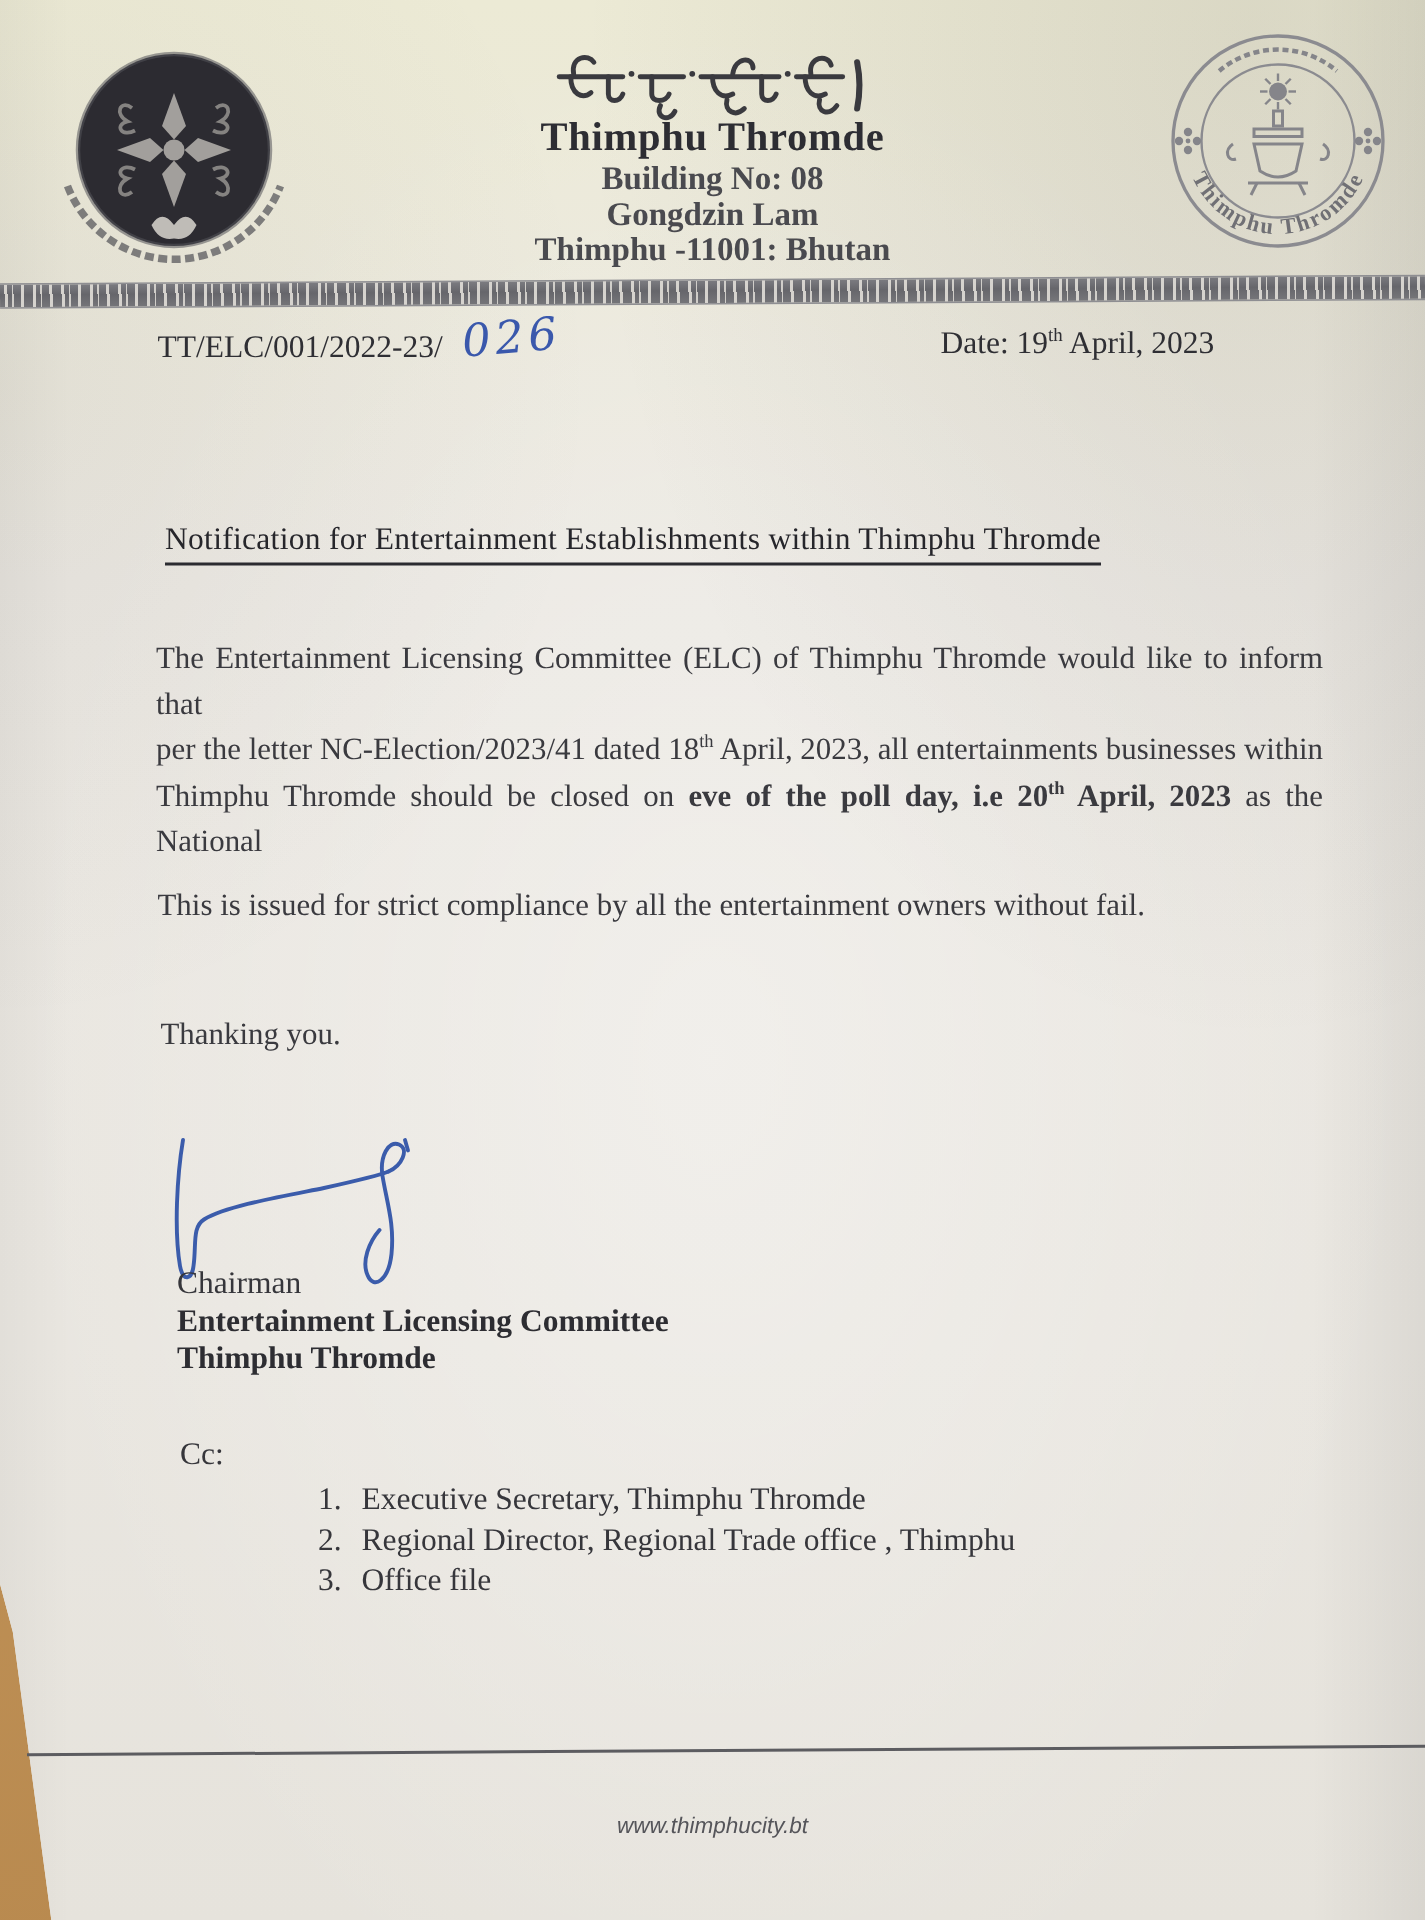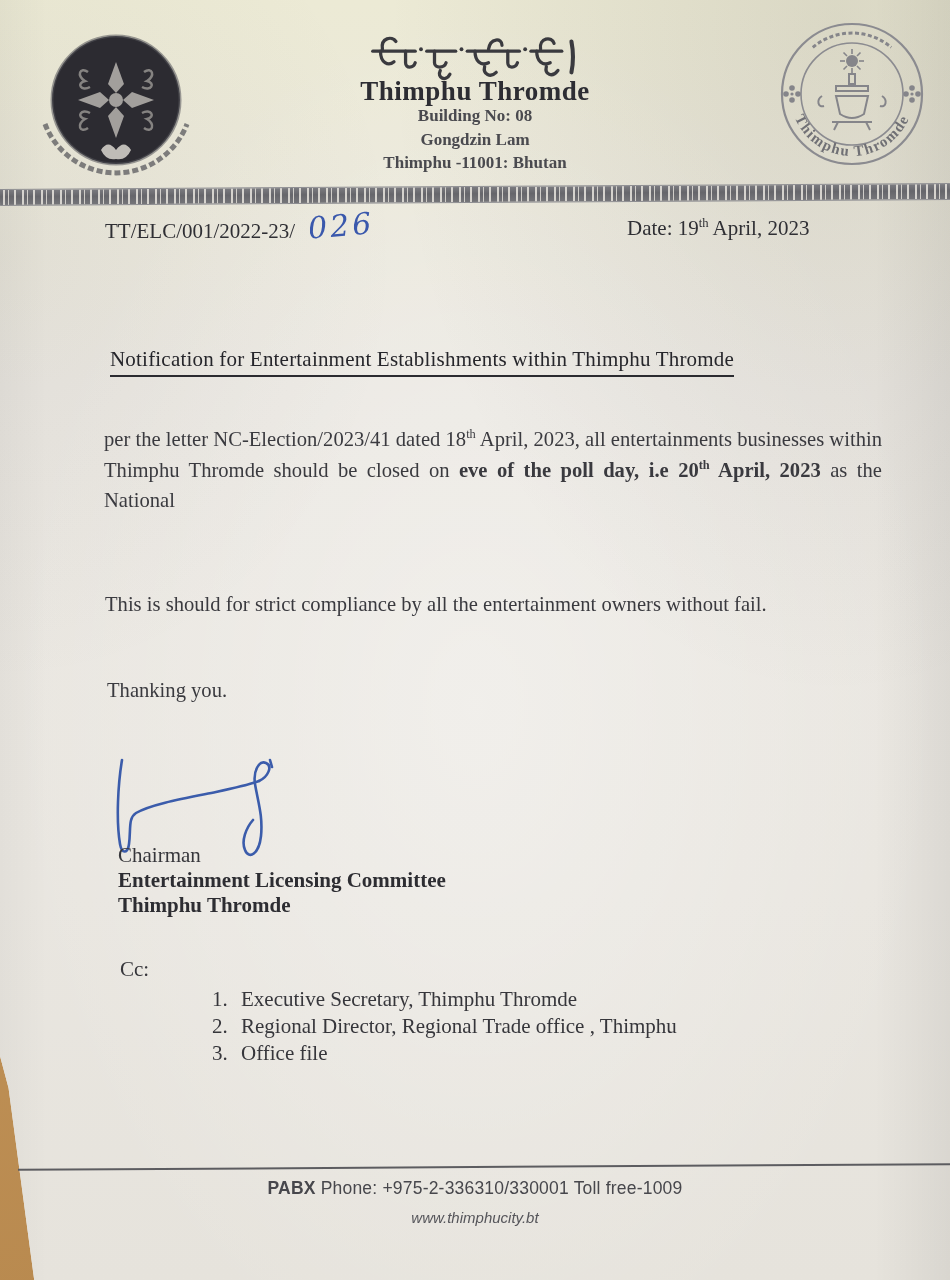--- a/index.html
+++ b/index.html
@@ -20,21 +20,21 @@
     clip-path:polygon(0 0, 100% 0, 100% 100%, 3.6% 100%, 0.9% 85%, 0 82.5%);
   }
   .abs{position:absolute;}
   .sans{font-family:"Liberation Sans","DejaVu Sans",sans-serif;}
   .b{font-weight:bold;}
   sup{font-size:0.60em;line-height:0;vertical-align:super;letter-spacing:0;}
   .center{left:0;right:0;text-align:center;}
 
   .org-name{top:76px;font-size:27px;font-weight:bold;color:#2d2d33;letter-spacing:0.5px;}
   .addr1{top:106px;} .addr2{top:130px;} .addr3{top:153px;}
-  .addr{font-size:17px;font-weight:bold;color:#4a4a4f;}
+  .addr{font-size:22px;font-weight:bold;color:#4a4a4f;}
 
   .fret{
     top:186px;left:0;right:0;height:15px;
     background:
       repeating-linear-gradient(90deg,
         rgba(222,219,213,0.0) 0 3px, rgba(225,222,216,0.9) 3px 5px,
         rgba(222,219,213,0.0) 5px 8px, rgba(225,222,216,0.85) 8px 9px,
         rgba(222,219,213,0.0) 9px 14px, rgba(225,222,216,0.9) 14px 16px,
         rgba(222,219,213,0.0) 16px 19px),
       linear-gradient(#7b7b80,#66666b 45%,#757579);
@@ -185,25 +185,26 @@
 
   <div class="abs fret"></div>
 
   <div class="abs refline">TT/ELC/001/2022-23/</div>
   <div class="abs handnum">026</div>
   <div class="abs dateline"><span>Date: 19</span><sup>th</sup><span> April, 2023</span></div>
 
   <div class="abs title">Notification for Entertainment Establishments within Thimphu Thromde</div>
 
   <div class="abs para1">
+    <div class="jline"><span>The Entertainment Licensing Committee (ELC) of Thimphu Thromde would like to inform that</span></div>
     <div class="jline"><span>per the letter NC-Election/2023/41 dated 18</span><sup>th</sup><span> April, 2023, all entertainments businesses within</span></div>
     <div class="jline"><span>Thimphu Thromde should be closed on </span><span class="b">eve of the poll day, i.e 20</span><sup class="b">th</sup><span class="b"> April, 2023</span><span> as the National</span></div>
   </div>
 
-  <div class="abs para2">This is should for strict compliance by all the entertainment owners without fail.</div>
+  <div class="abs para2">This is issued for strict compliance by all the entertainment owners without fail.</div>
   <div class="abs closing">Thanking you.</div>
 
   <svg class="abs sig" width="180" height="112" viewBox="0 0 180 112" role="img">
     <g fill="none" stroke="#3b5cab" stroke-width="2.6" stroke-linecap="round">
       <path d="M16 6 C12 30 10 66 14 90 C16 101 22 99 23 90 C25 76 22 64 30 59 C45 50 80 44 110 38 C128 34 146 30 153 27"></path>
       <path d="M153 27 C162 23 167 12 160 9 C153 6 147 17 149 30 C152 48 157 62 155 82 C153 100 143 106 139 96 C135 87 140 74 147 66"></path>
       <path d="M164 6 L166 13"></path>
     </g>
   </svg>
   <div class="abs role">Chairman</div>
@@ -211,15 +212,14 @@
   <div class="abs org2">Thimphu Thromde</div>
 
   <div class="abs cc-label">Cc:</div>
   <ol class="abs cc">
     <li>Executive Secretary, Thimphu Thromde</li>
     <li>Regional Director, Regional Trade office , Thimphu</li>
     <li>Office file</li>
   </ol>
 
   <div class="abs rule"></div>
-  <div class="abs center sans pabx"><span class="b">PABX</span><span> Phone: +975-2-336310/330001 Toll free-1009</span></div>
   <div class="abs center sans site">www.thimphucity.bt</div>
 </div>
 
 </body></html>

